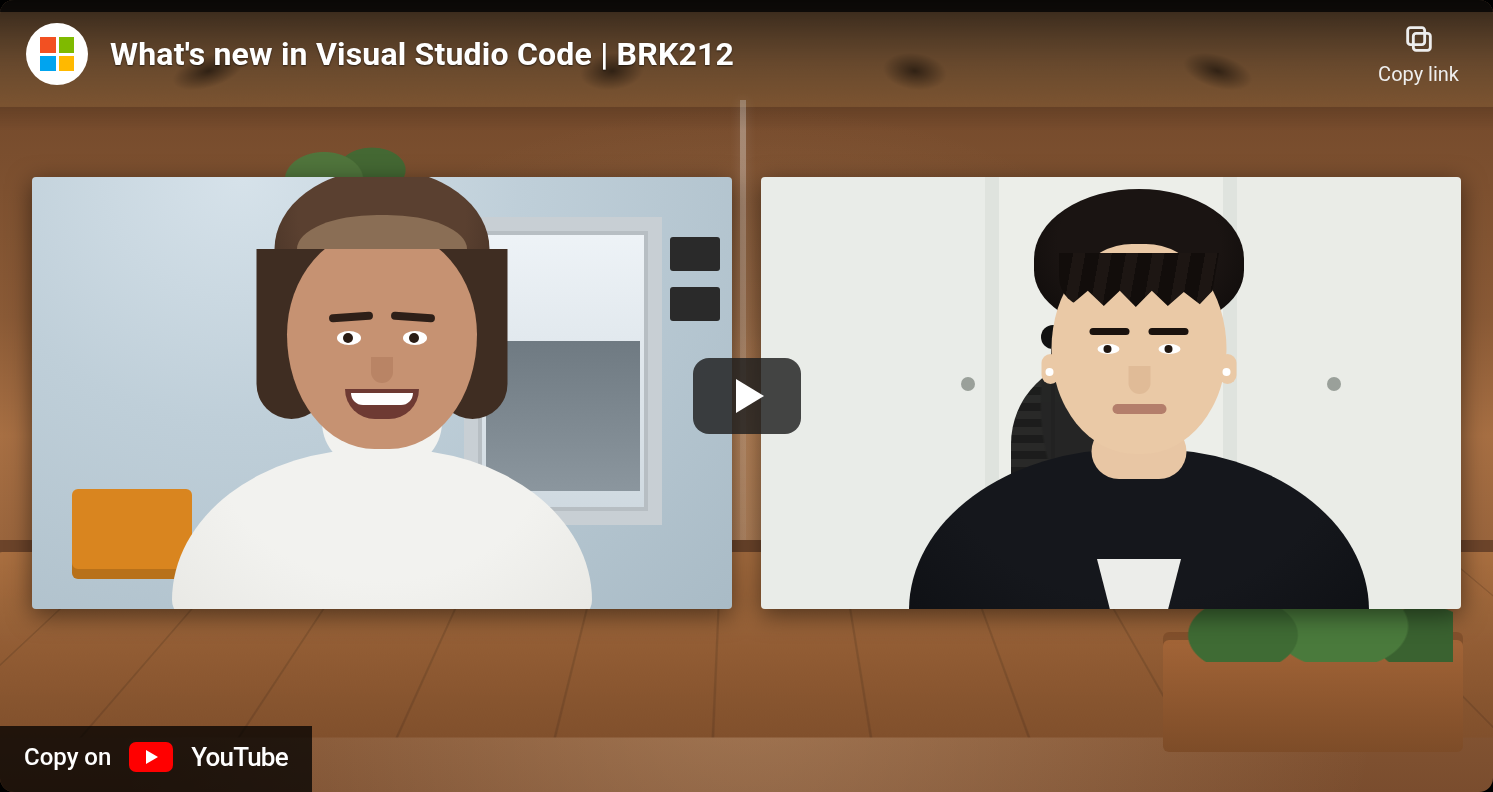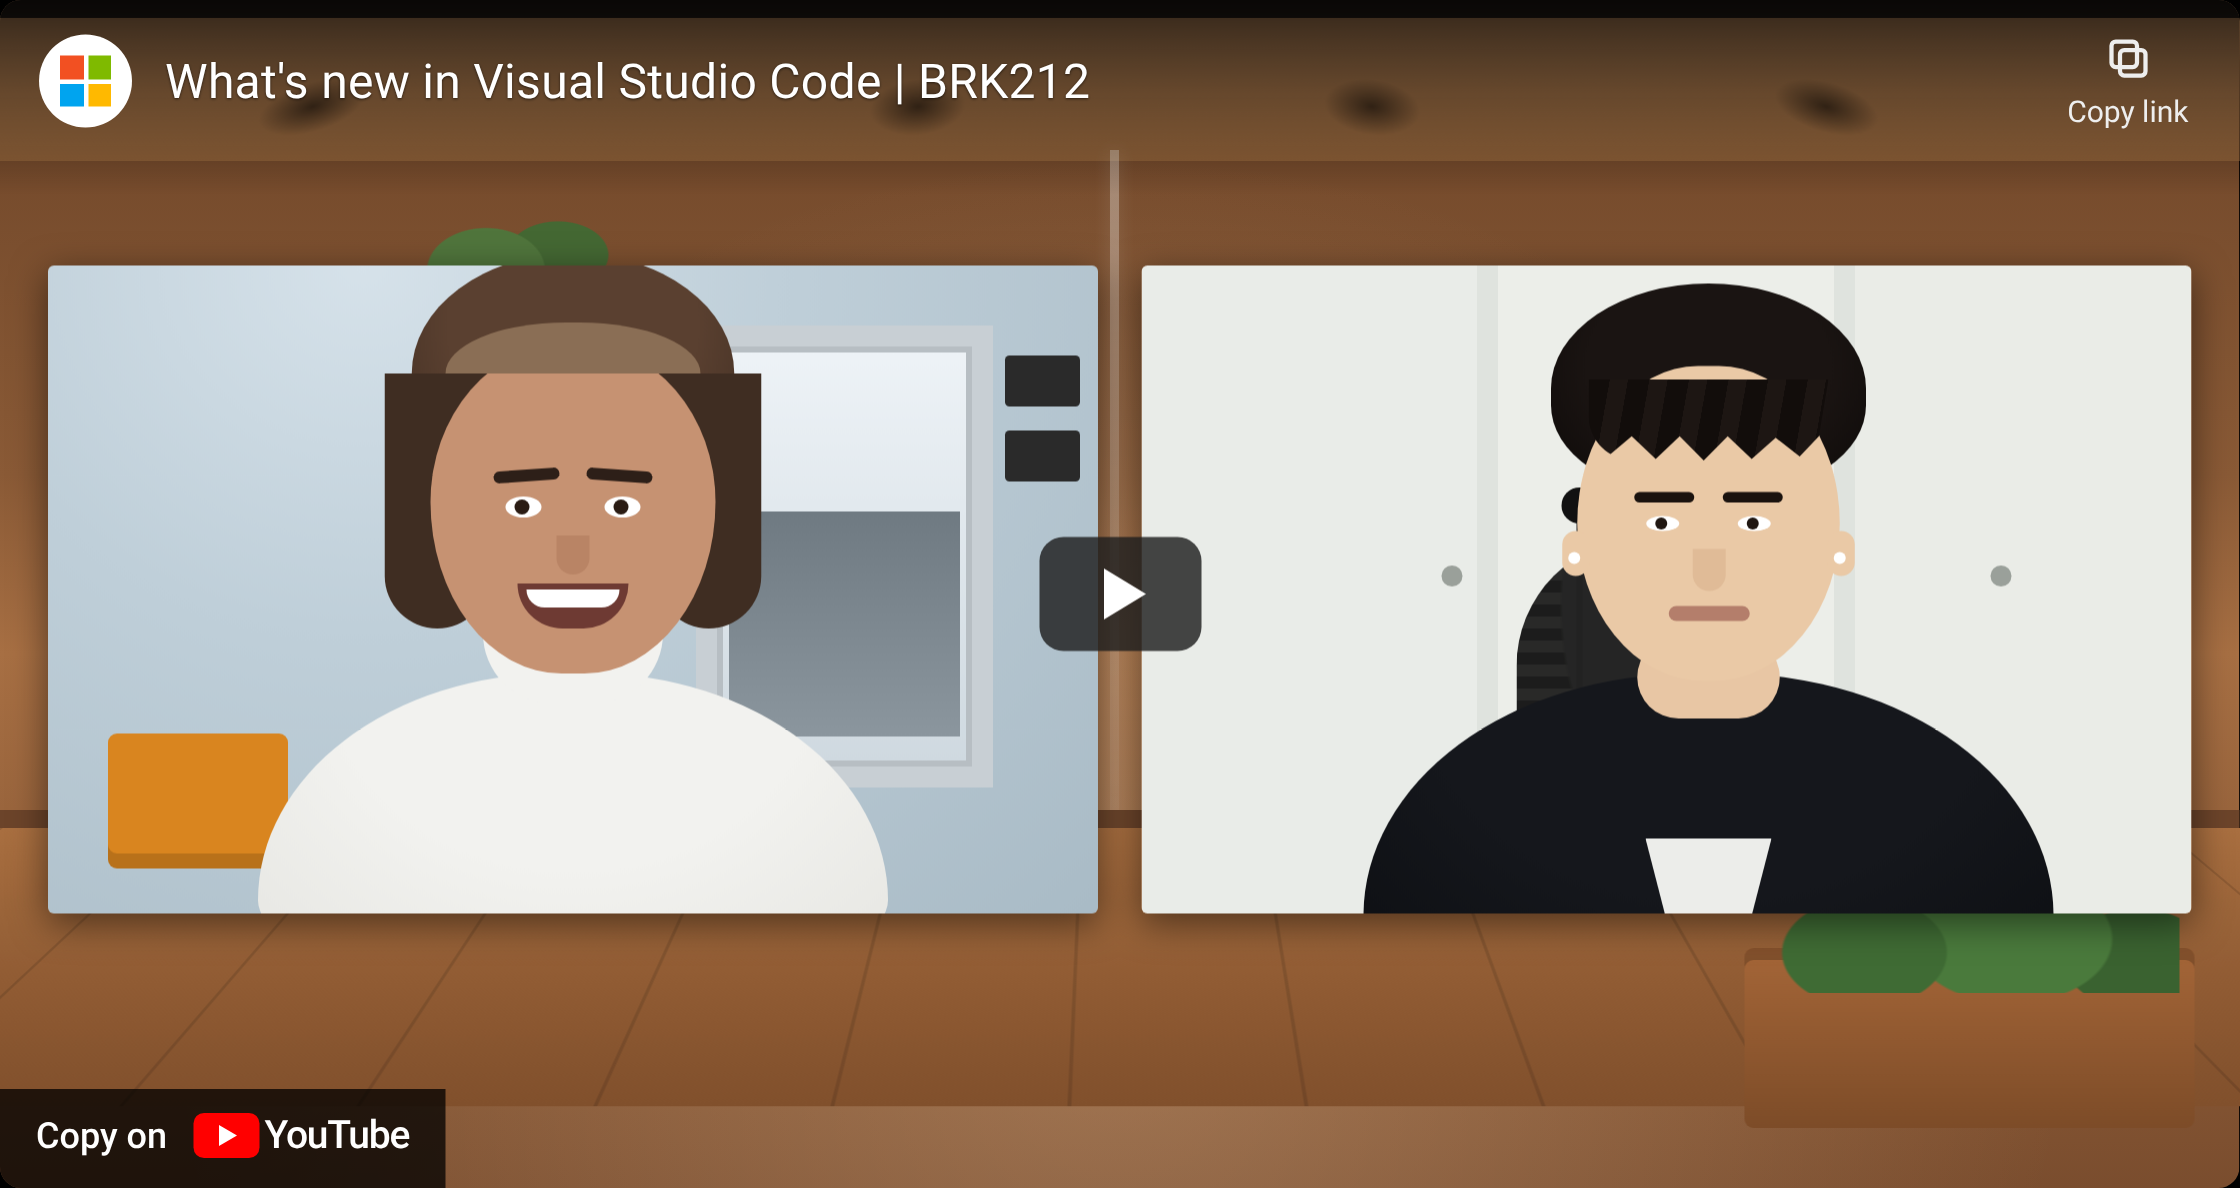--- a/index.html
+++ b/index.html
@@ -316,21 +316,21 @@
   }
   .mslogo{
     width:34px; height:34px;
     display:grid; grid-template:1fr 1fr / 1fr 1fr; gap:3px;
   }
   .mslogo span:nth-child(1){background:#f25022;}
   .mslogo span:nth-child(2){background:#7fba00;}
   .mslogo span:nth-child(3){background:#00a4ef;}
   .mslogo span:nth-child(4){background:#ffb900;}
   .video-title{
-    font-size:32px; font-weight:400; letter-spacing:.2px;
+    font-size:32px; font-weight:700; letter-spacing:.2px;
     text-shadow:0 1px 2px rgba(0,0,0,.6);
     white-space:nowrap; overflow:hidden; text-overflow:ellipsis;
     flex:1;
   }
   .copy-link{
     display:flex; flex-direction:column; align-items:center;
     color:#eee; font-size:20px; gap:6px;
     cursor:pointer;
     padding:4px 8px;
   }
@@ -356,21 +356,21 @@
   .watch-on{
     position:absolute; left:0; bottom:0;
     padding:16px 24px 20px;
     background:rgba(0,0,0,.75);
     color:#fff;
     display:flex; align-items:center; gap:18px;
     font-size:24px; font-weight:500;
     cursor:pointer;
   }
   .yt-badge{
-    display:flex; align-items:flex-end; gap:3px;
+    display:flex; align-items:flex-end; gap:18px;
     font-size:26px; font-weight:500; letter-spacing:-.8px;
   }
   .yt-mark{
     width:44px;height:30px;background:#ff0000;border-radius:7px;
     display:grid;place-items:center;
   }
   .yt-mark .tri{
     width:0;height:0;border-left:12px solid #fff;
     border-top:7px solid transparent;border-bottom:7px solid transparent;
     margin-left:2px;

